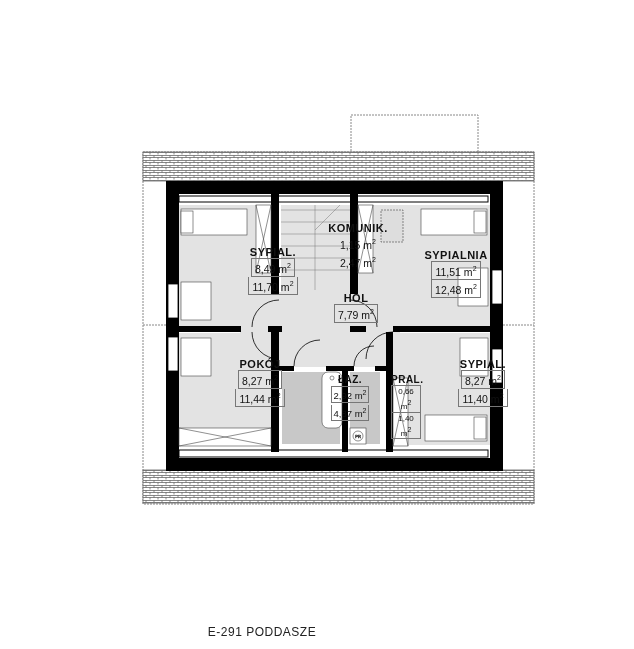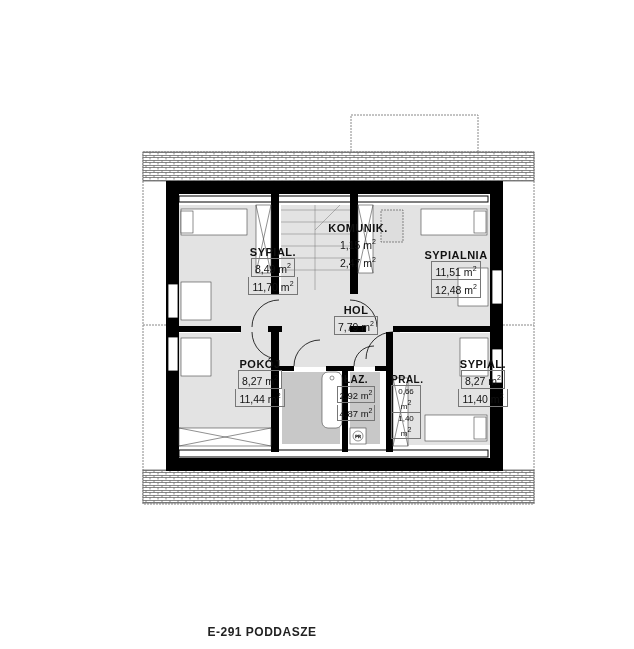--- a/index.html
+++ b/index.html
@@ -3,21 +3,21 @@
 <meta charset="utf-8">
 <style>
   html,body{margin:0;padding:0;background:#fff;}
   body{width:634px;height:649px;position:relative;overflow:hidden;font-family:"Liberation Sans",sans-serif;}
   .plan{position:absolute;left:0;top:0;width:634px;height:649px;}
   .lbl{position:absolute;text-align:center;font-family:"Liberation Sans",sans-serif;color:#111;padding-left:42px;}
   .name{font-weight:bold;font-size:11px;letter-spacing:0.5px;font-stretch:condensed;}
   .area{display:inline-block;border:1px solid #777;font-size:10.5px;padding:0 3px;line-height:14px;background:transparent;}
   .area sup{font-size:7px;}
   .area2{border-top:none;}
-  .title{position:absolute;left:0;width:524px;top:625px;text-align:center;font-size:12px;font-weight:bold;letter-spacing:0.5px;color:#222;}
+  .title{position:absolute;left:0;width:524px;top:625px;text-align:center;font-size:12px;font-weight:normal;letter-spacing:0.5px;color:#222;}
 </style>
 </head>
 <body>
 
 <svg class="plan" viewBox="0 0 634 649" xmlns="http://www.w3.org/2000/svg">
   <defs>
     <pattern id="brick" width="8" height="5" patternUnits="userSpaceOnUse">
       <rect width="8" height="5" fill="#fff"></rect>
       <path d="M0 0.5 H8 M0 2.5 H8 M2 0.5 V2.5 M6 2.5 V4.5" stroke="#555" stroke-width="0.7"></path>
     </pattern>
@@ -148,32 +148,32 @@
   <div class="area" style="border:none;"><span>1,15 m</span><sup>2</sup></div><br>
   <div class="area" style="border:none;"><span>2,47 m</span><sup>2</sup></div>
 </div>
 
 <div class="lbl" style="left:376px;top:249px;width:76px;">
   <div class="name">SYPIALNIA</div>
   <div class="area"><span>11,51 m</span><sup>2</sup></div><br>
   <div class="area area2"><span>12,48 m</span><sup>2</sup></div>
 </div>
 
-<div class="lbl" style="left:284px;top:292px;width:60px;margin-top:12px;">
+<div class="lbl" style="left:284px;top:292px;width:60px;">
   <div class="name">HOL</div>
   <div class="area"><span>7,79 m</span><sup>2</sup></div>
 </div>
 
 <div class="lbl" style="left:185px;top:358px;width:66px;">
   <div class="name">POKÓJ</div>
   <div class="area"><span>8,27 m</span><sup>2</sup></div><br>
   <div class="area area2"><span>11,44 m</span><sup>2</sup></div>
 </div>
 
-<div class="lbl" style="left:290px;top:374px;width:48px;">
+<div class="lbl" style="left:284px;top:374px;width:48px;">
   <div class="name" style="font-size:10px;">ŁAZ.</div>
   <div class="area" style="font-size:9.5px;line-height:12px;padding:0 2px;"><span>2,92 m</span><sup>2</sup></div><br>
   <div class="area area2" style="font-size:9.5px;line-height:12px;padding:0 2px;"><span>4,87 m</span><sup>2</sup></div>
 </div>
 
 <div class="lbl" style="left:349px;top:374px;width:30px;">
   <div class="name" style="font-size:10px;">PRAL.</div>
   <div class="area" style="font-size:8px;line-height:11px;padding:0 1px;"><span>0,66 m</span><sup>2</sup></div><br>
   <div class="area area2" style="font-size:8px;line-height:11px;padding:0 1px;"><span>1,40 m</span><sup>2</sup></div>
 </div>

